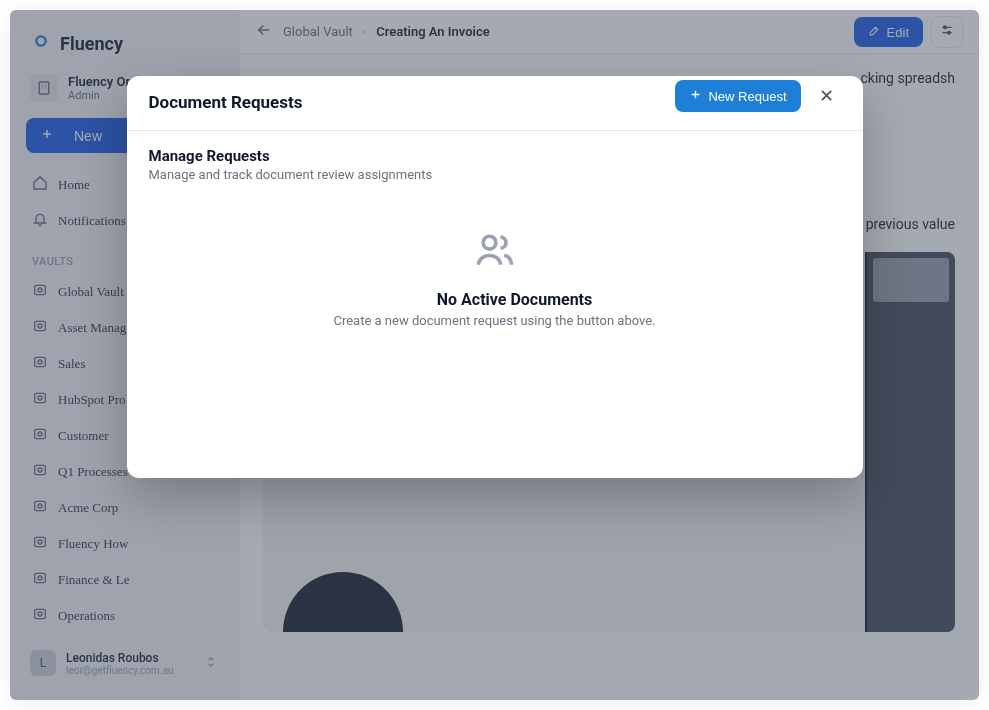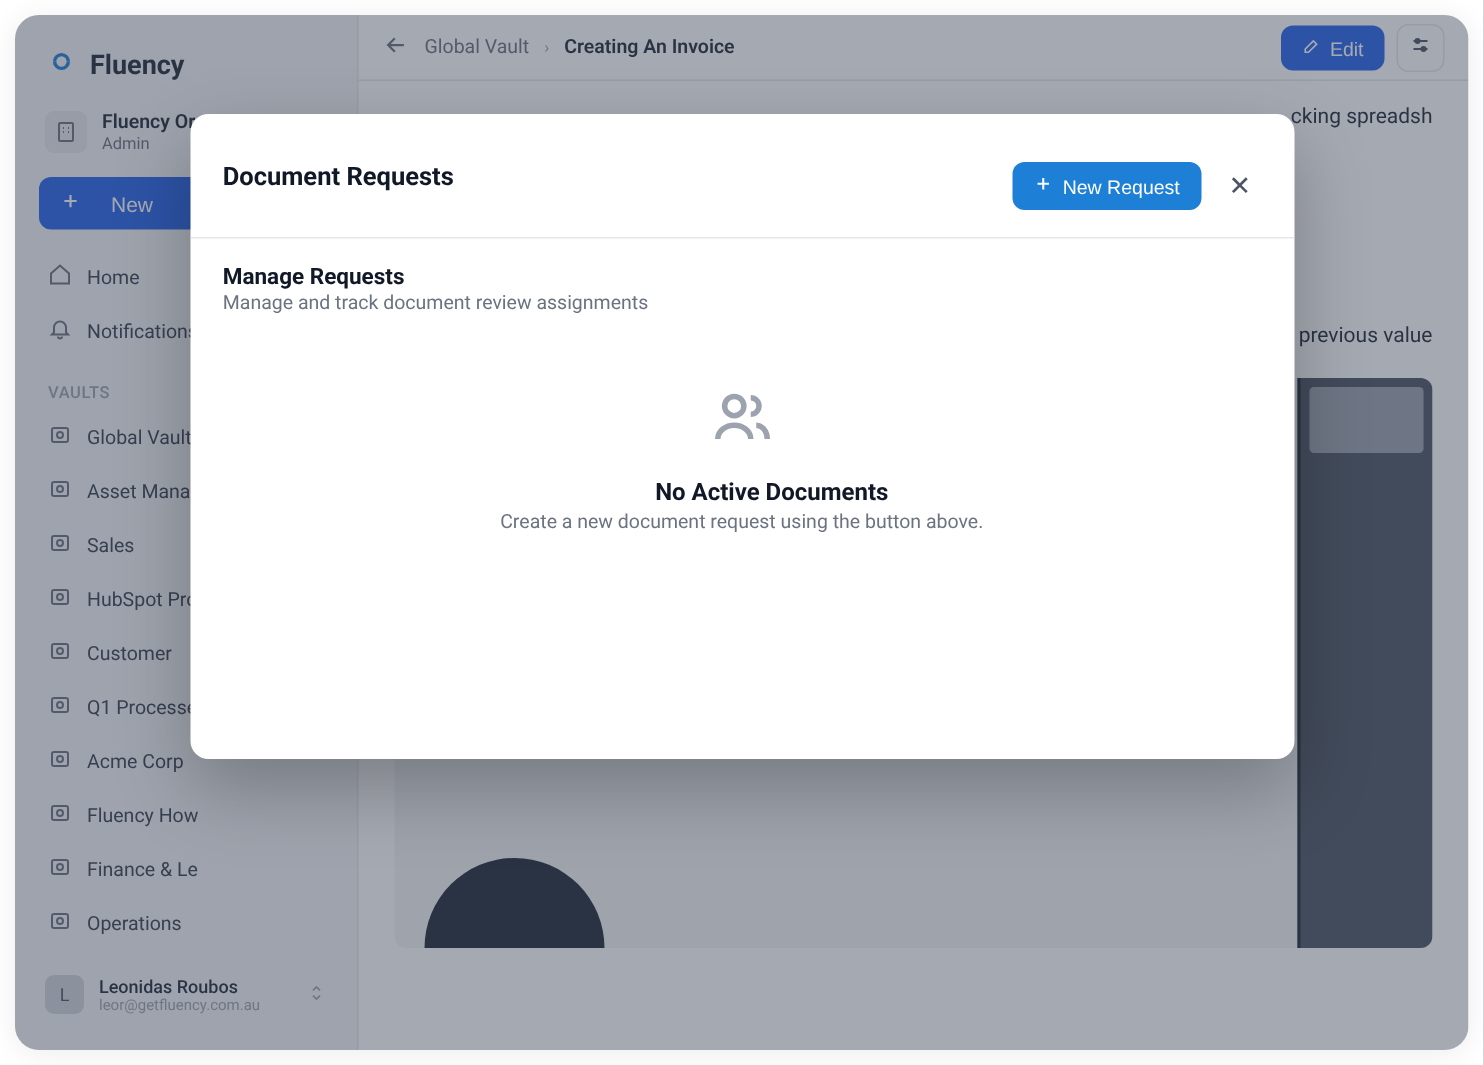--- a/index.html
+++ b/index.html
@@ -8,21 +8,21 @@
       background: #fff;
       width: 989px;
       height: 710px;
       overflow: hidden;
       position: relative;
     }
     .app-frame {
       position: absolute;
       top: 10px; left: 10px; right: 10px; bottom: 10px;
       background: #f3f5f7;
-      border-radius: 16px;
+      border-radius: 6px;
       overflow: hidden;
       box-shadow: 0 2px 20px rgba(0,0,0,0.08);
     }
     .sidebar {
       position: absolute;
       left: 0; top: 0; bottom: 0;
       width: 228px;
       background: #f3f5f7;
       padding: 16px 12px;
       display: flex;
@@ -83,20 +83,21 @@
     }
     .nav-item {
       display: flex;
       align-items: center;
       gap: 10px;
       padding: 8px 10px;
       font-size: 13px;
       color: #374151;
       border-radius: 8px;
       cursor: pointer;
+      font-family: Liberation Serif, serif;
     }
     .nav-item svg { width: 16px; height: 16px; color: #6b7280; flex-shrink: 0; }
     .section-label {
       font-size: 11px;
       font-weight: 500;
       letter-spacing: 0.4px;
       color: #9ca3af;
       padding: 16px 10px 6px;
     }
     .vault-list { flex: 1; overflow: hidden; }
@@ -218,22 +219,22 @@
       top: 66px;
       transform: translateX(-50%);
       width: 736px;
       background: #fff;
       border-radius: 12px;
       box-shadow: 0 20px 50px rgba(0,0,0,0.25);
       overflow: hidden;
     }
     .modal-header {
       display: flex;
-      align-items: flex-start;
-      padding: 32px 22px 18px;
+      align-items: flex-end;
+      padding: 4px 22px 18px;
       border-bottom: 1px solid #e5e7eb;
     }
     .modal-title {
       font-size: 17px;
       font-weight: 700;
       color: #111827;
     }
     .modal-header-right {
       margin-left: auto;
       display: flex;

